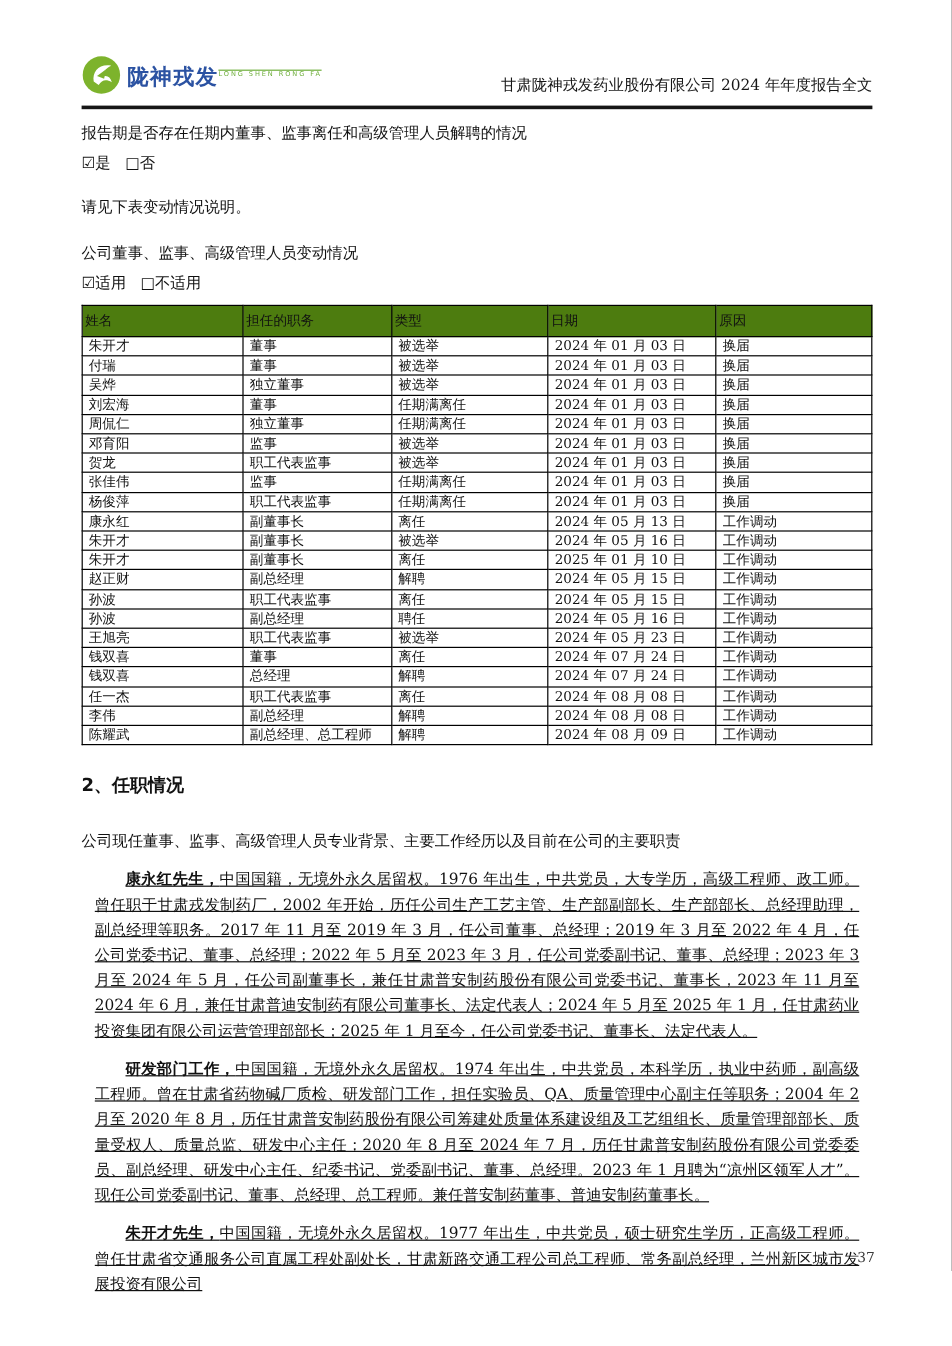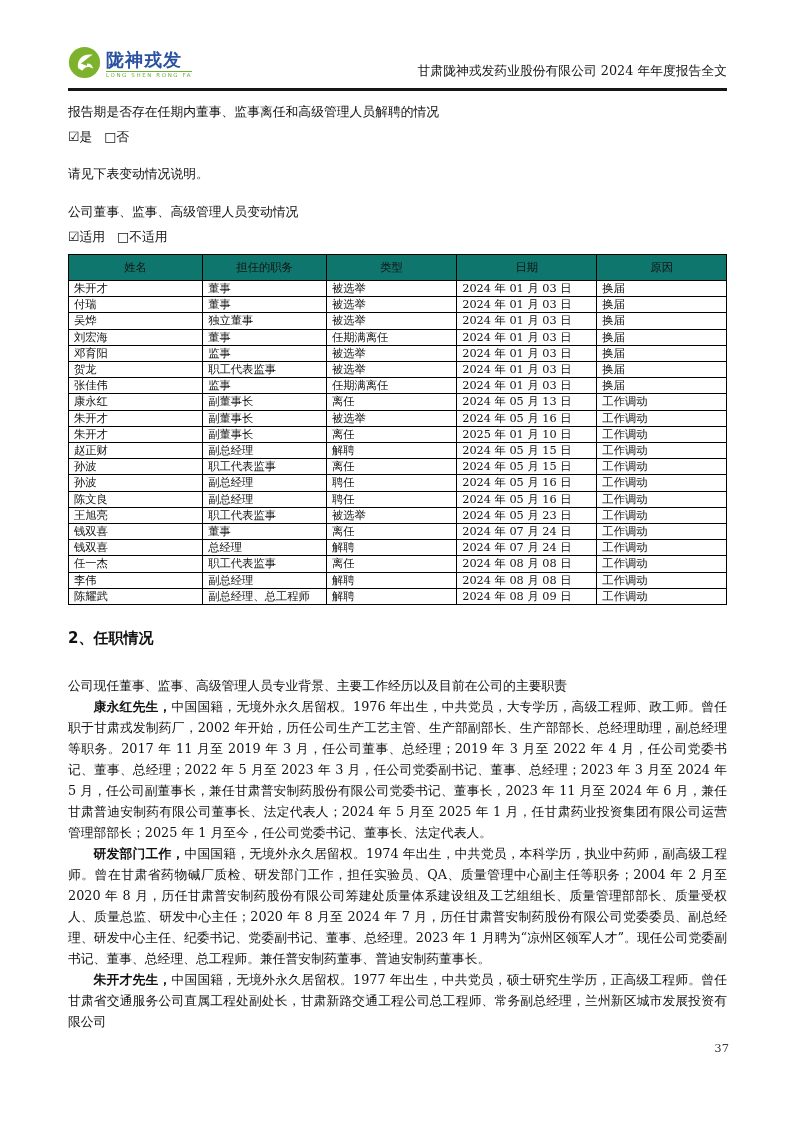--- a/index.html
+++ b/index.html
@@ -15,21 +15,21 @@
   .content { position:absolute; left:68px; top:0; width:659px; }
 
   
   .header-bar {
     margin-top:46px;
     display:flex; justify-content:space-between; align-items:flex-end;
     padding-bottom:5px;
     border-bottom:3px solid #161616;
   }
   .logo { display:flex; align-items:center; gap:5px; }
-  .logo-text { display:flex; flex-direction:column; line-height:1; }
+  .logo-text { display:flex; flex-direction:row; line-height:1; }
   .brand-cn { font-size:18px; font-weight:bold; color:#2b52a2; letter-spacing:1px; font-family:"DejaVu Sans", sans-serif; }
   .brand-en { font-size:5.5px; color:#6faf3c; letter-spacing:1.6px; margin-top:2px; font-family:"DejaVu Sans", sans-serif; border-top:1px solid #6faf3c; padding-top:1px; }
   .doc-title { font-size:12.8px; color:#161616; padding-bottom:3px; }
 
   
   .q        { margin:13px 0 0 0; font-size:12.8px; line-height:16px; }
   .opts     { margin:9px 0 0 0;  font-size:12.8px; line-height:16px; }
   .opts span{ margin-right:12px; }
   .note     { margin:21px 0 0 0; font-size:12.8px; line-height:16px; }
   .tbl-title{ margin:22px 0 0 0; font-size:12.8px; line-height:16px; }
@@ -38,41 +38,41 @@
 
   
   table.chg {
     margin-top:9px;
     width:100%;
     border-collapse:collapse;
     font-size:11.3px;
     table-layout:fixed;
   }
   table.chg th {
-    background:#0f766e;
+    background:#4d7c0f;
     border:1px solid #000;
     font-weight:normal;
     padding:5px 2px;
-    text-align:center;
+    text-align:left;
   }
   table.chg td {
     border:1px solid #000;
     padding:1px 0 1px 5px;
     line-height:13.2px;
     height:13.2px;
     text-align:left;
     white-space:nowrap;
     overflow:hidden;
   }
   .c1{width:20.4%;} .c2{width:18.8%;} .c3{width:19.8%;} .c4{width:21.3%;} .c5{width:19.7%;}
 
   
   .sec-heading { margin:24px 0 0 0; font-size:15px; font-weight:bold; font-family:"DejaVu Sans", sans-serif; color:#111; }
   .lead { margin:27px 0 0 0; font-size:12.8px; line-height:21px; }
-  .bio  { margin:0; font-size:12.8px; line-height:21px; text-indent:2em; text-align:justify; }
+  .bio  { margin:11px; font-size:12.8px; line-height:21px; text-indent:2em; text-align:justify;text-decoration:underline; }
   .bio b { font-weight:bold; }
 
   .pagenum {
     position:absolute; top:1041px; right:64px;
     font-size:11.5px; color:#3c3c3c;
   }
 </style>
 </head>
 <body>
 
@@ -146,36 +146,50 @@
             <td>换届</td>
           </tr>
           <tr>
             <td>刘宏海</td>
             <td>董事</td>
             <td>任期满离任</td>
             <td>2024 年 01 月 03 日</td>
             <td>换届</td>
           </tr>
           <tr>
+            <td>周侃仁</td>
+            <td>独立董事</td>
+            <td>任期满离任</td>
+            <td>2024 年 01 月 03 日</td>
+            <td>换届</td>
+          </tr>
+          <tr>
             <td>邓育阳</td>
             <td>监事</td>
             <td>被选举</td>
             <td>2024 年 01 月 03 日</td>
             <td>换届</td>
           </tr>
           <tr>
             <td>贺龙</td>
             <td>职工代表监事</td>
             <td>被选举</td>
             <td>2024 年 01 月 03 日</td>
             <td>换届</td>
           </tr>
           <tr>
             <td>张佳伟</td>
             <td>监事</td>
+            <td>任期满离任</td>
+            <td>2024 年 01 月 03 日</td>
+            <td>换届</td>
+          </tr>
+          <tr>
+            <td>杨俊萍</td>
+            <td>职工代表监事</td>
             <td>任期满离任</td>
             <td>2024 年 01 月 03 日</td>
             <td>换届</td>
           </tr>
           <tr>
             <td>康永红</td>
             <td>副董事长</td>
             <td>离任</td>
             <td>2024 年 05 月 13 日</td>
             <td>工作调动</td>
@@ -209,27 +223,20 @@
             <td>工作调动</td>
           </tr>
           <tr>
             <td>孙波</td>
             <td>副总经理</td>
             <td>聘任</td>
             <td>2024 年 05 月 16 日</td>
             <td>工作调动</td>
           </tr>
           <tr>
-            <td>陈文良</td>
-            <td>副总经理</td>
-            <td>聘任</td>
-            <td>2024 年 05 月 16 日</td>
-            <td>工作调动</td>
-          </tr>
-          <tr>
             <td>王旭亮</td>
             <td>职工代表监事</td>
             <td>被选举</td>
             <td>2024 年 05 月 23 日</td>
             <td>工作调动</td>
           </tr>
           <tr>
             <td>钱双喜</td>
             <td>董事</td>
             <td>离任</td>

